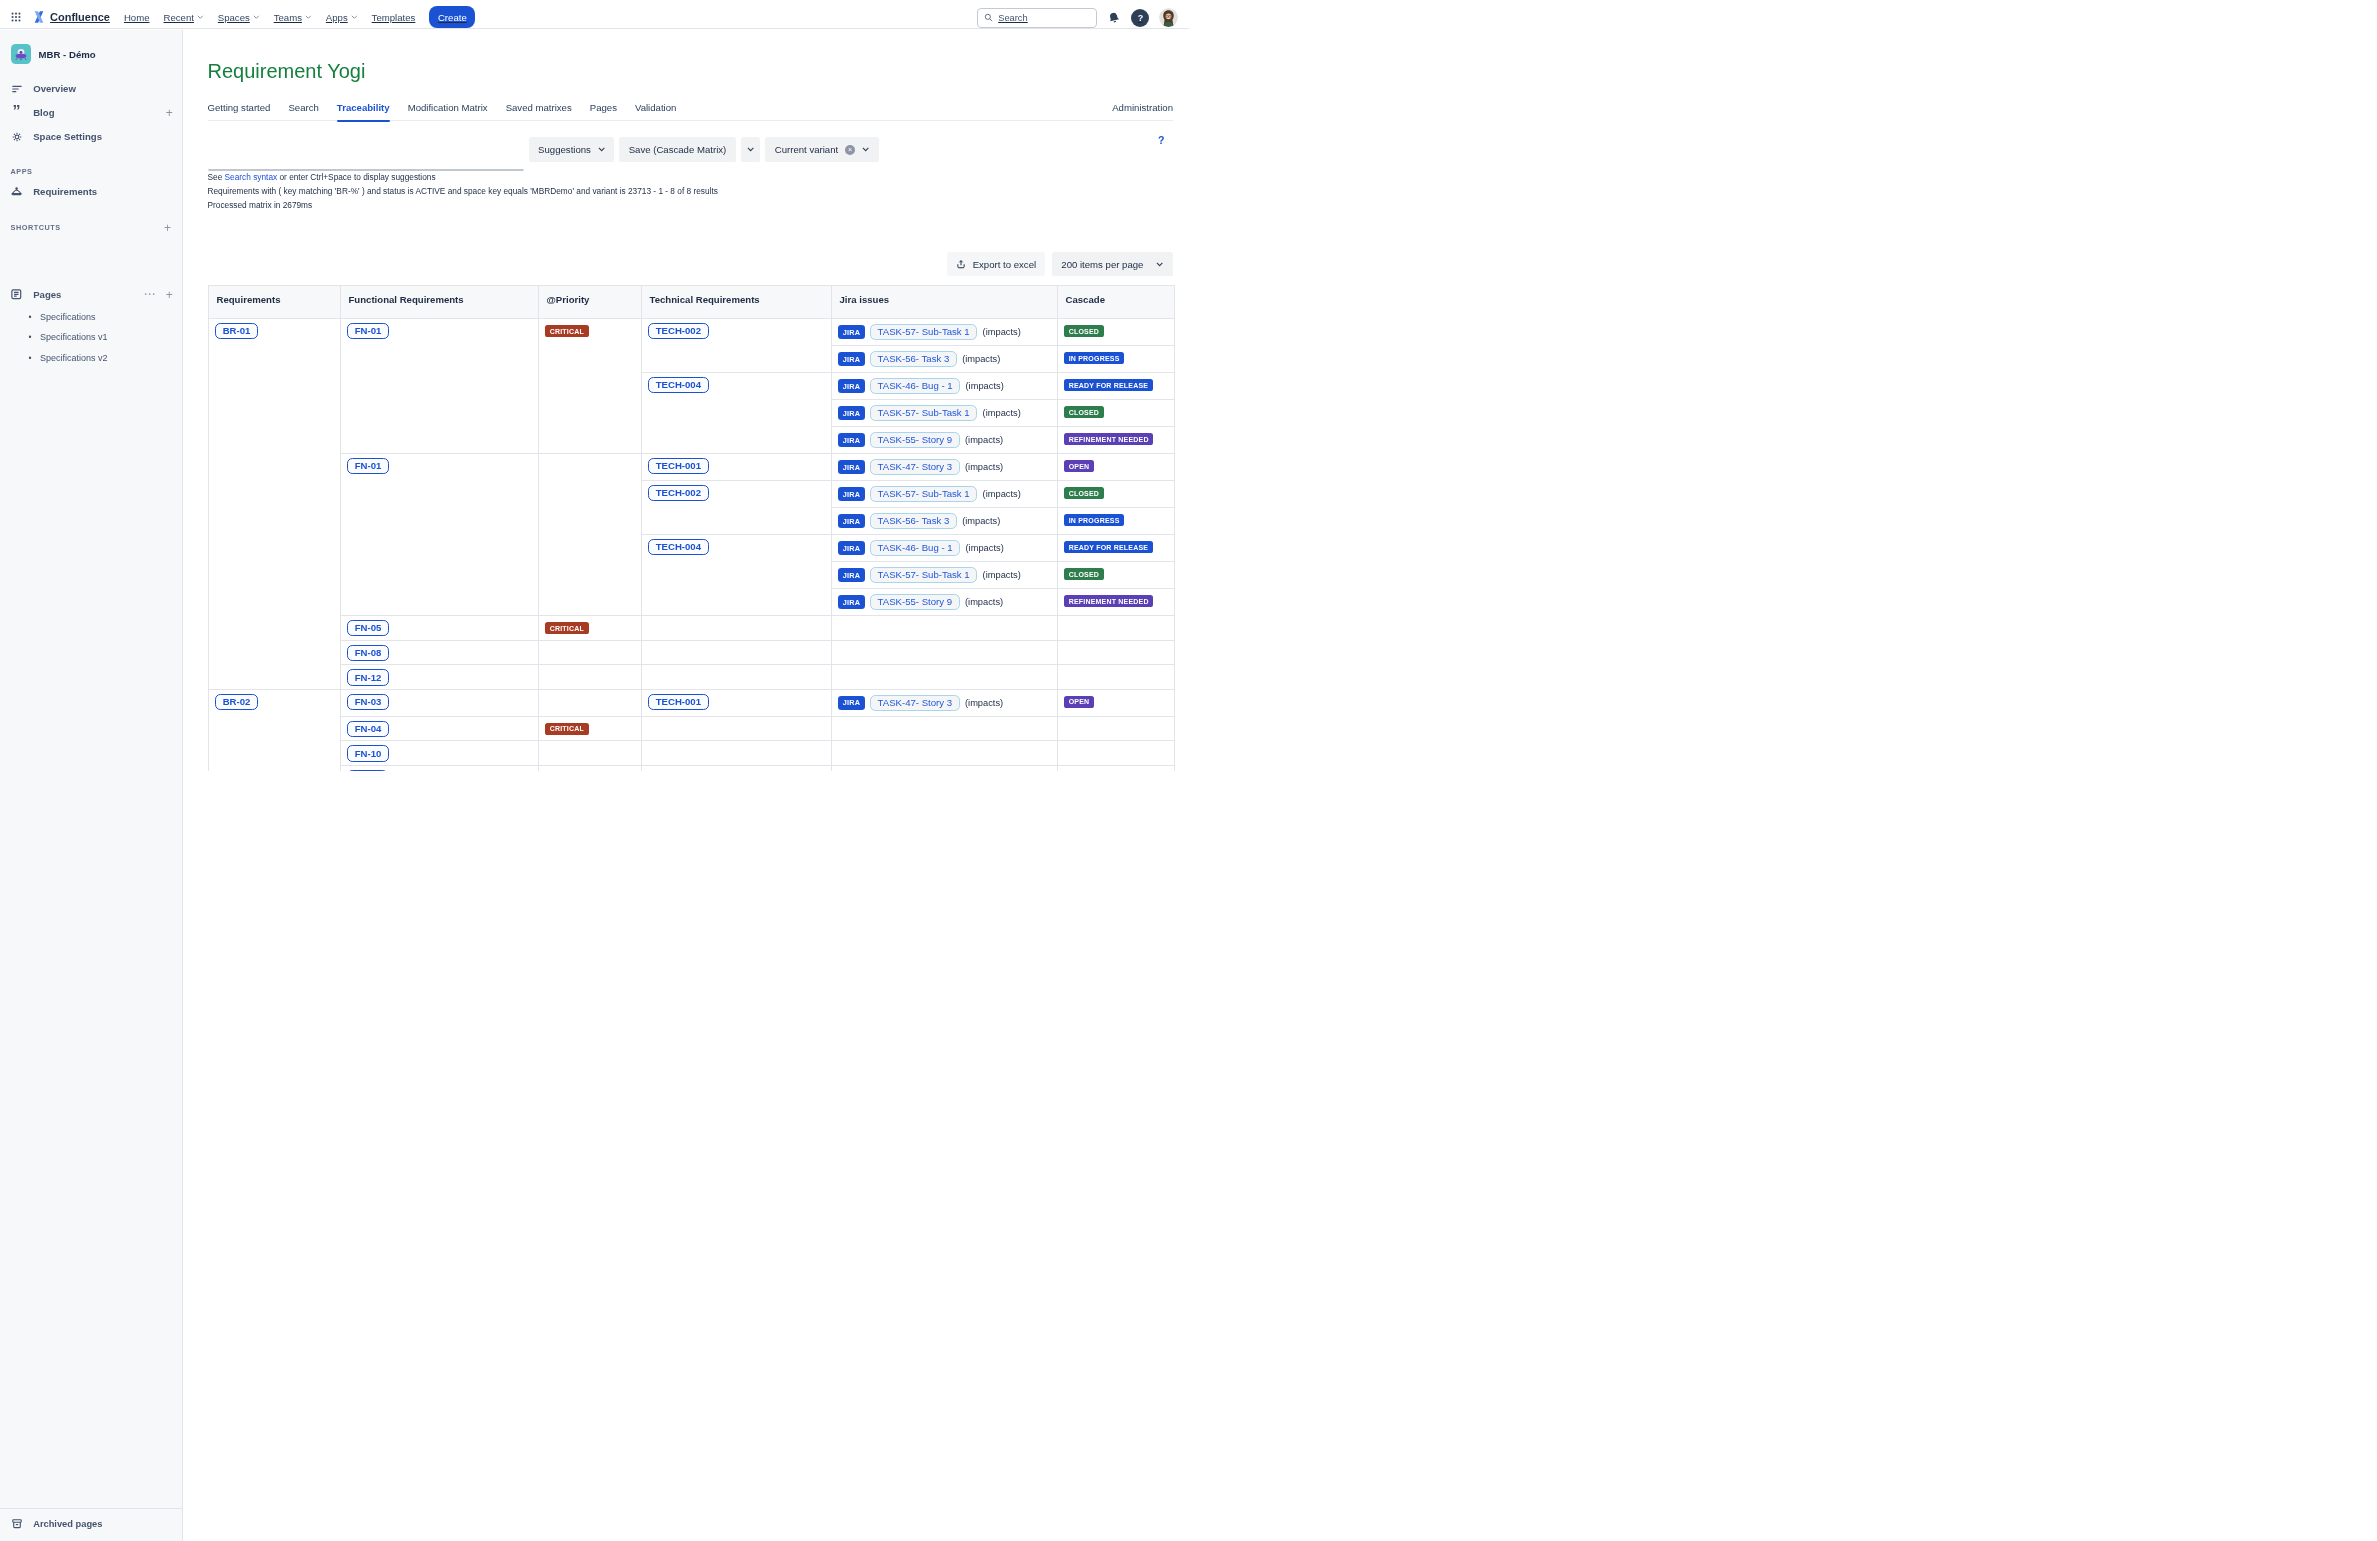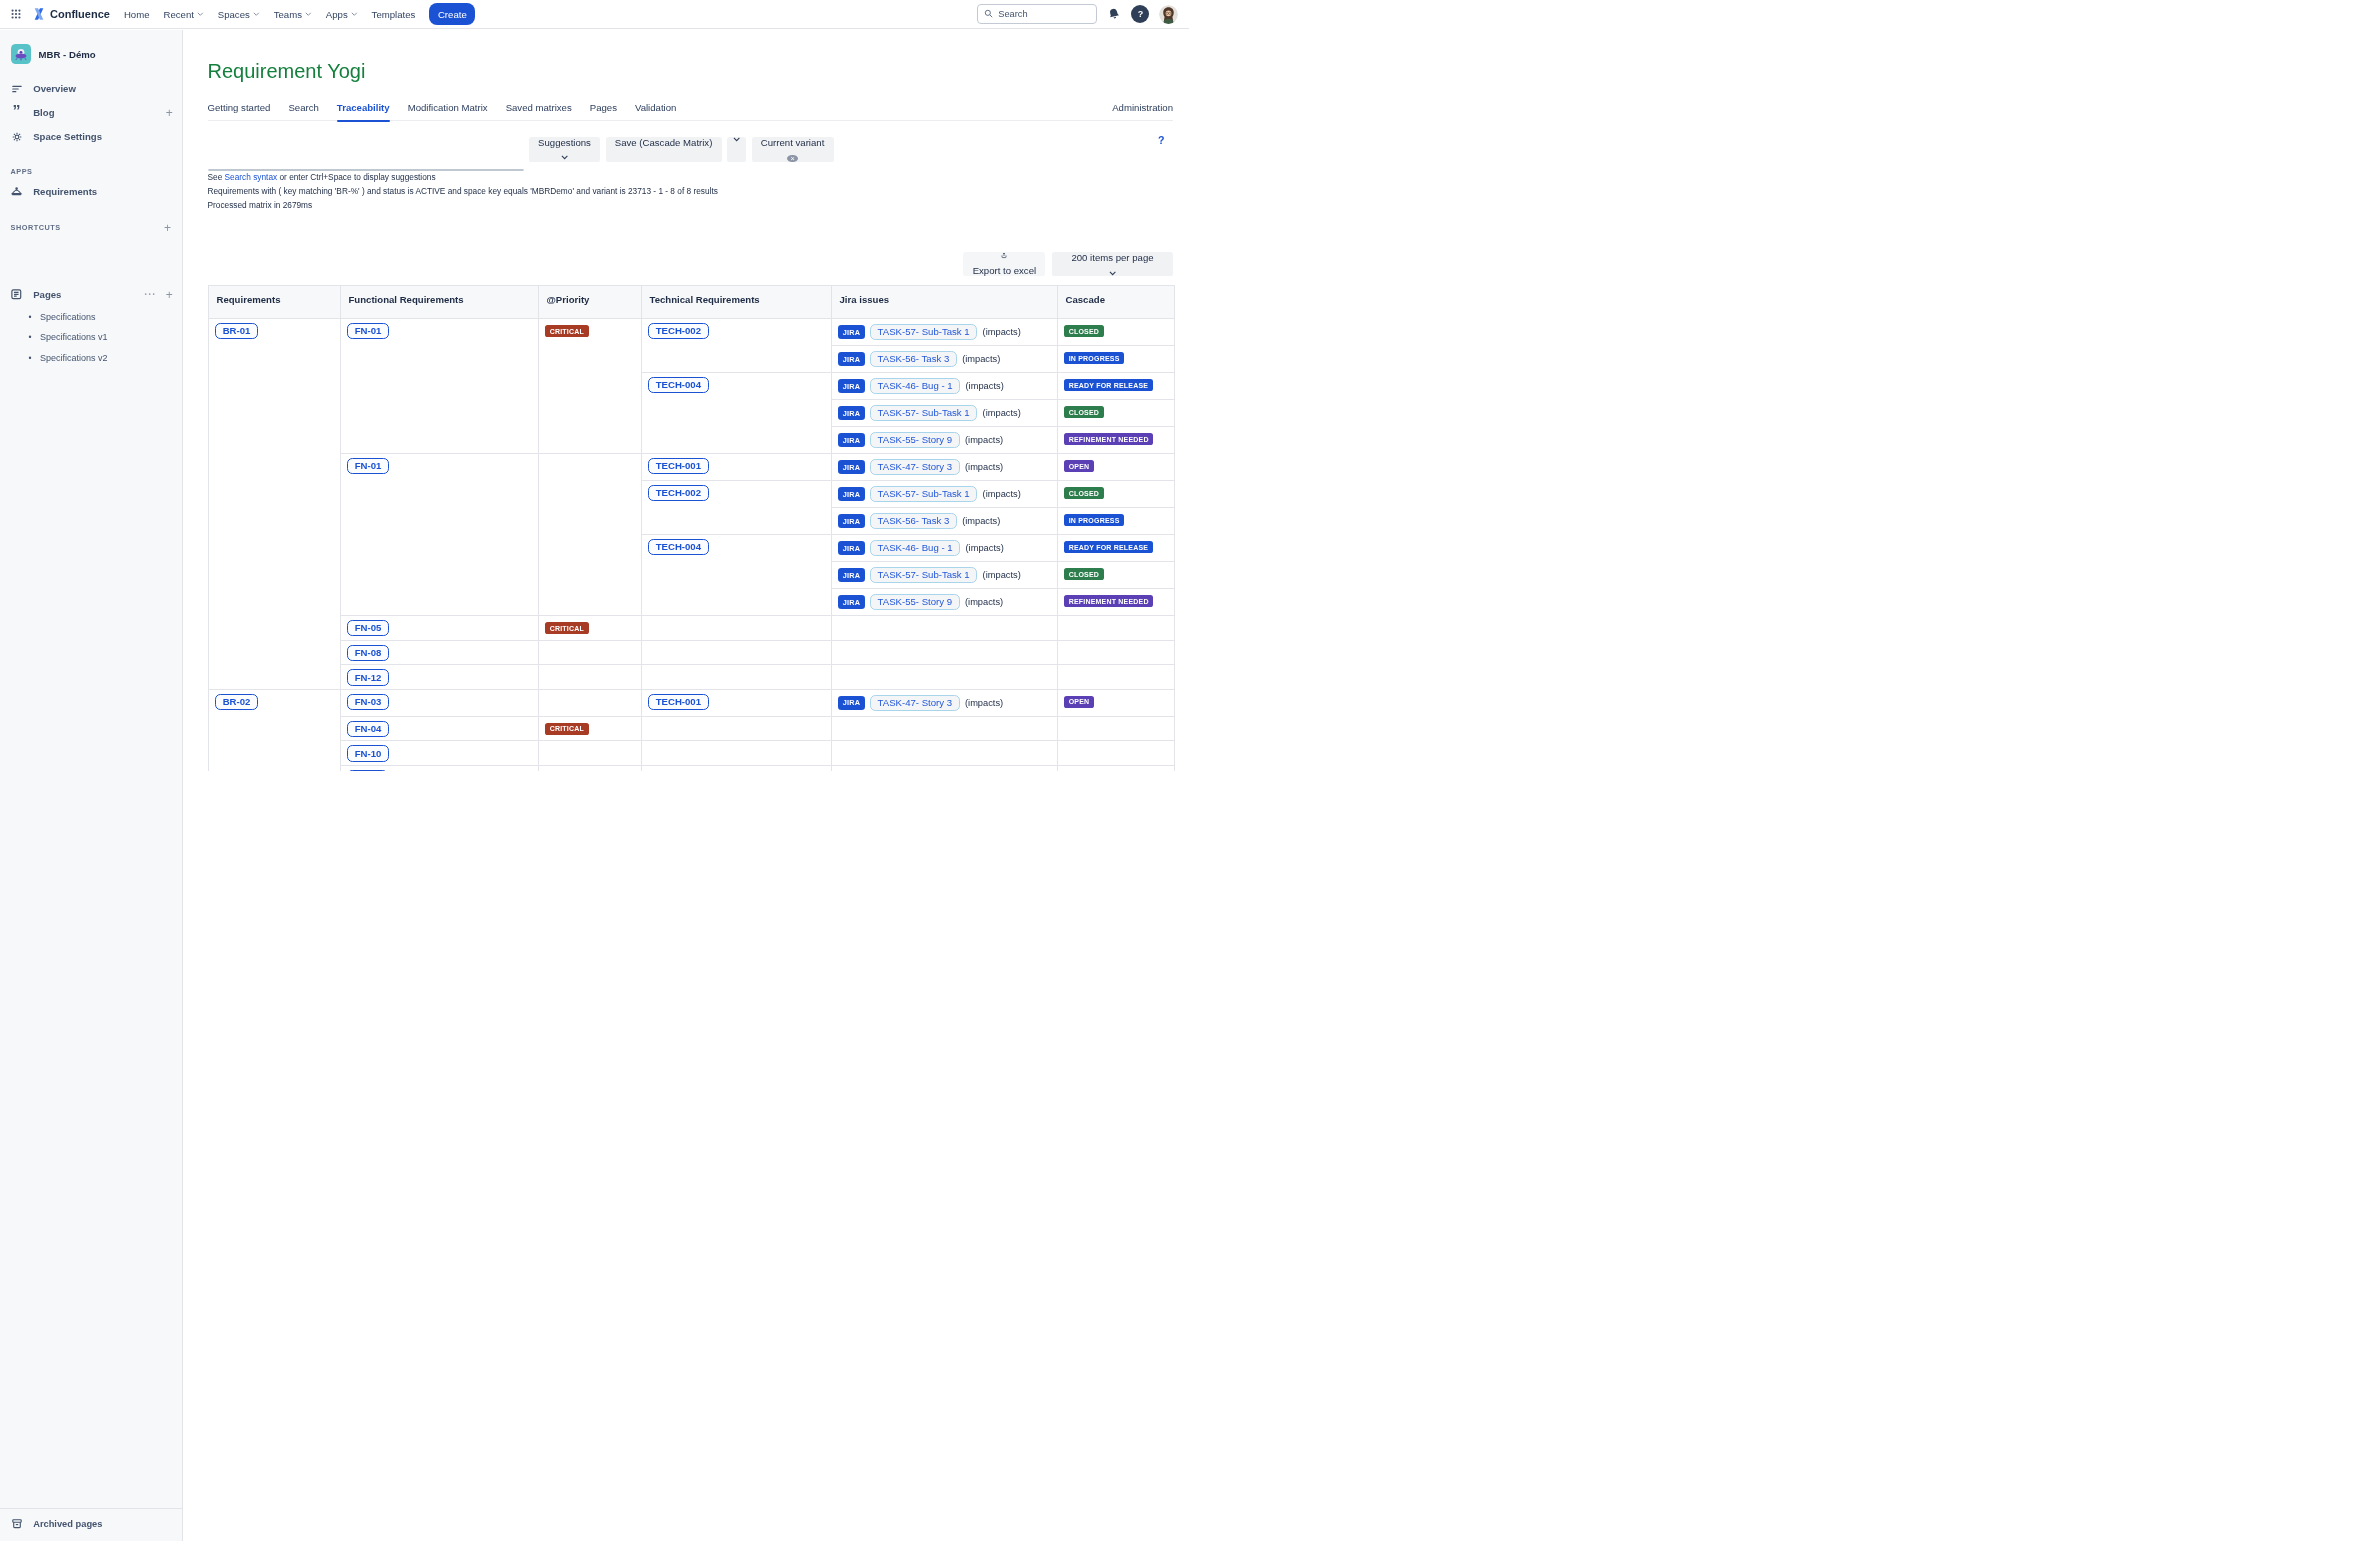--- a/index.html
+++ b/index.html
@@ -3,22 +3,22 @@
 <meta charset="utf-8">
 <title>Requirement Yogi - Traceability</title>
 <style>
   * { box-sizing: border-box; margin: 0; padding: 0; }
   html,body { width:1189px; height:771px; overflow:hidden; background:#fff;
     font-family:"Liberation Sans", sans-serif; color:#1d2b45; }
   svg { display:block; }
   a { text-decoration:none; }
 
   
-  .topnav { height:29px; display:flex; align-items:center; padding:0 10.6px;
-    border-bottom:0.7px solid #E2E4E9; background:#fff; position:relative; z-index:5; }
+  .topnav { height:29px; display:flex; align-items:flex-end; padding:0 10.6px;
+    border-bottom:0.7px solid #E2E4E9; background:#fff; position:relative; z-index:5;text-decoration:underline; }
   .nav-left { display:flex; align-items:center; gap:14px; }
   .grid-icon { margin-right:-2.6px; cursor:pointer; }
   .logo { display:flex; align-items:center; gap:4px; font-size:11px; font-weight:700; color:#1d2b45; cursor:pointer; }
   .nav-item { font-size:9.6px; font-weight:500; color:#344563; display:flex; align-items:center; gap:3.3px; cursor:pointer; }
   .btn-create { background:#1B52D4; color:#fff; border:0; border-radius:8px; padding:5.3px 8.6px;
     font-size:9.6px; font-weight:500; font-family:inherit; cursor:pointer; }
   .nav-right { margin-left:auto; display:flex; align-items:center; gap:10px; }
   .nav-search { width:120px; height:20.5px; border:1.3px solid #C4CAD3; border-radius:4px; background:#fff;
     display:flex; align-items:center; gap:4.6px; padding:0 6px; }
   .nav-search input { border:0; outline:0; width:100%; font-size:9.3px; font-family:inherit; color:#344563; }
@@ -63,21 +63,21 @@
     background:#1B52D4; border-radius:1.3px; }
   .tab-admin { margin-left:auto; padding-bottom:7.3px; font-size:9.6px; font-weight:500; color:#2c3e5d; cursor:pointer; }
 
   .toolbar { display:flex; gap:5.3px; margin-top:16px; height:25px; }
   .query-box { width:316px; border:1.3px solid #BFC7D1; border-radius:2.6px; background:#fff;
     display:flex; align-items:stretch; overflow:hidden;margin-top:32px; }
   .query-box input { flex:1; border:0; outline:0; padding:0 8px; font-size:9.6px; font-family:inherit; color:#1d2b45; }
   .query-search-btn { width:26px; background:#F7F8F9; display:flex; align-items:center; justify-content:center;
     border:0; cursor:pointer; }
   .btn-gray { background:#F1F2F4; border:0; border-radius:2.6px; padding:0 9.3px; height:25px;
-    display:flex; align-items:center; gap:6.6px; font-size:9.6px; font-family:inherit; color:#1d2b45; cursor:pointer;flex-direction:column; }
+    display:flex; align-items:center; gap:6.6px; font-size:9.6px; font-family:inherit; color:#1d2b45; cursor:pointer; }
   .btn-caret { padding:0 6px; }
   .chip-clear { width:10.6px; height:10.6px; border-radius:50%; background:#8C95A5; color:#fff;
     font-size:7.3px; line-height:1; display:flex; align-items:center; justify-content:center; cursor:pointer; }
 
   .info { margin-top:10px; font-size:8.3px; color:#1d2b45; }
   .info .line { margin-bottom:4px; }
   .info a { color:#1B52D4; cursor:pointer; }
 
   .actions { display:flex; justify-content:flex-end; gap:6.6px; margin-top:42px; }
   .btn-export { background:#F5F6F8; height:24px; }

